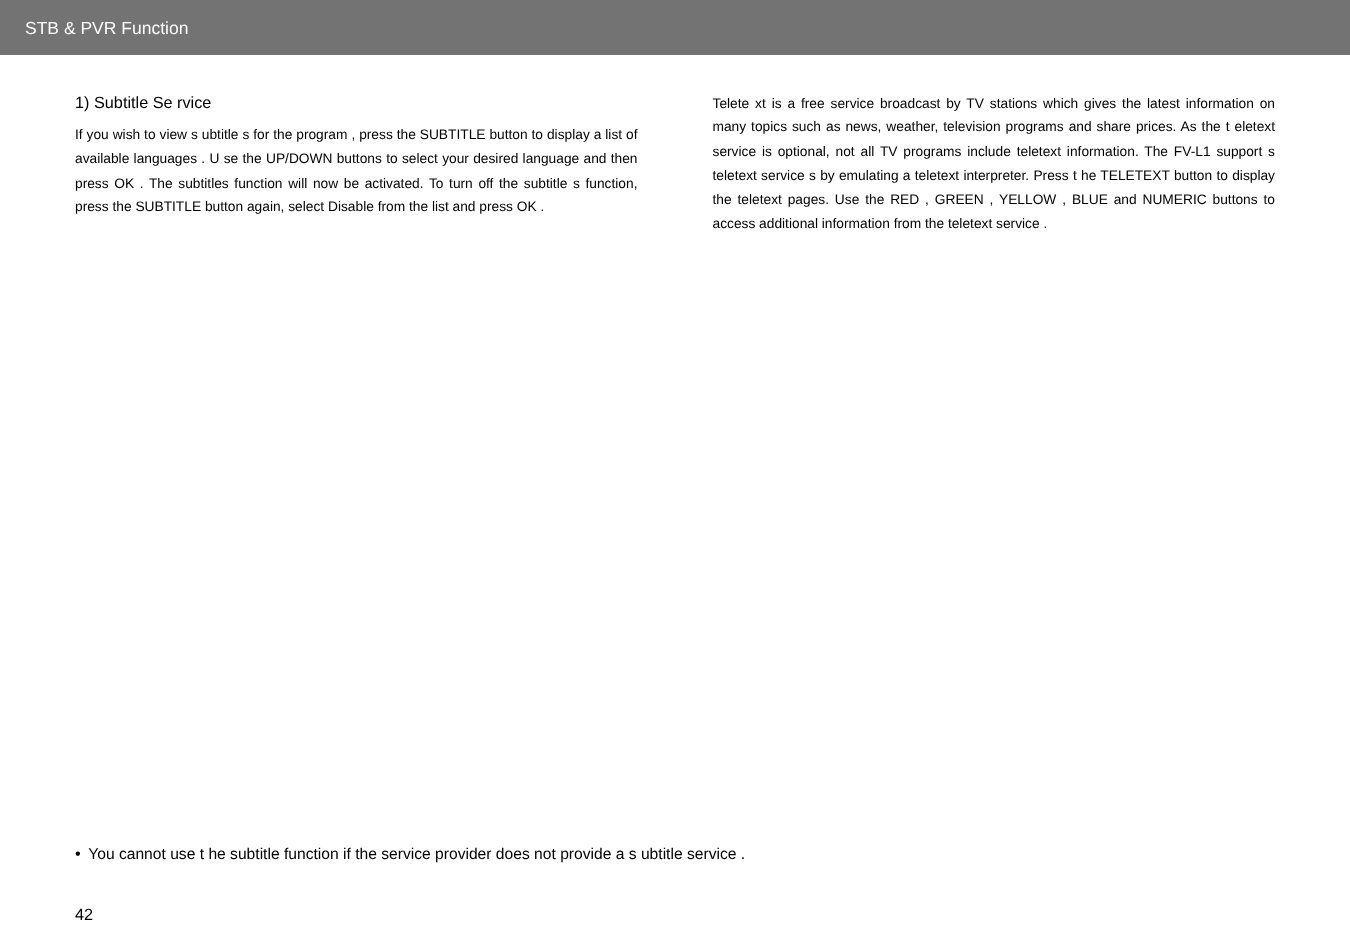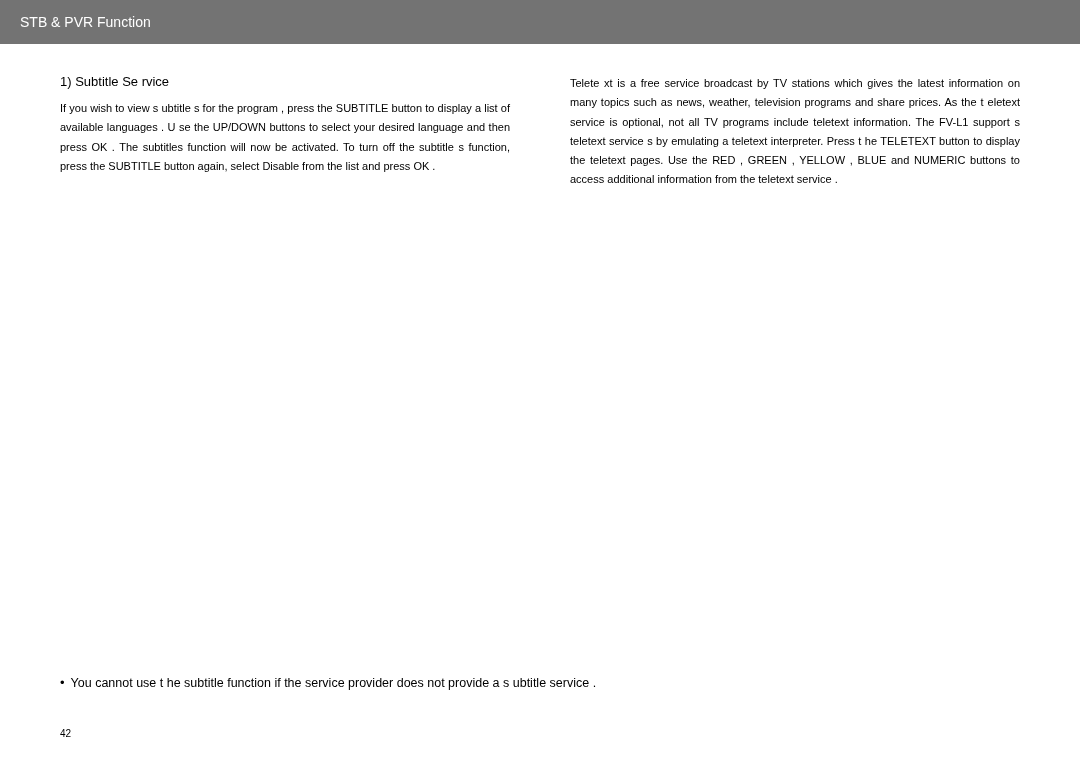--- a/index.html
+++ b/index.html
@@ -99,21 +99,21 @@
 
     .bullet {
       margin-top: 2px;
       flex-shrink: 0;
     }
 
     .page-number {
       position: absolute;
       bottom: 20px;
       left: 60px;
-      font-size: 10px;
+      font-size: 13px;
     }
   </style>
 </head>
 <body>
 
 <div class="header">
   <span>STB &amp; PVR Function</span>
 </div>
 
 <div class="content">

